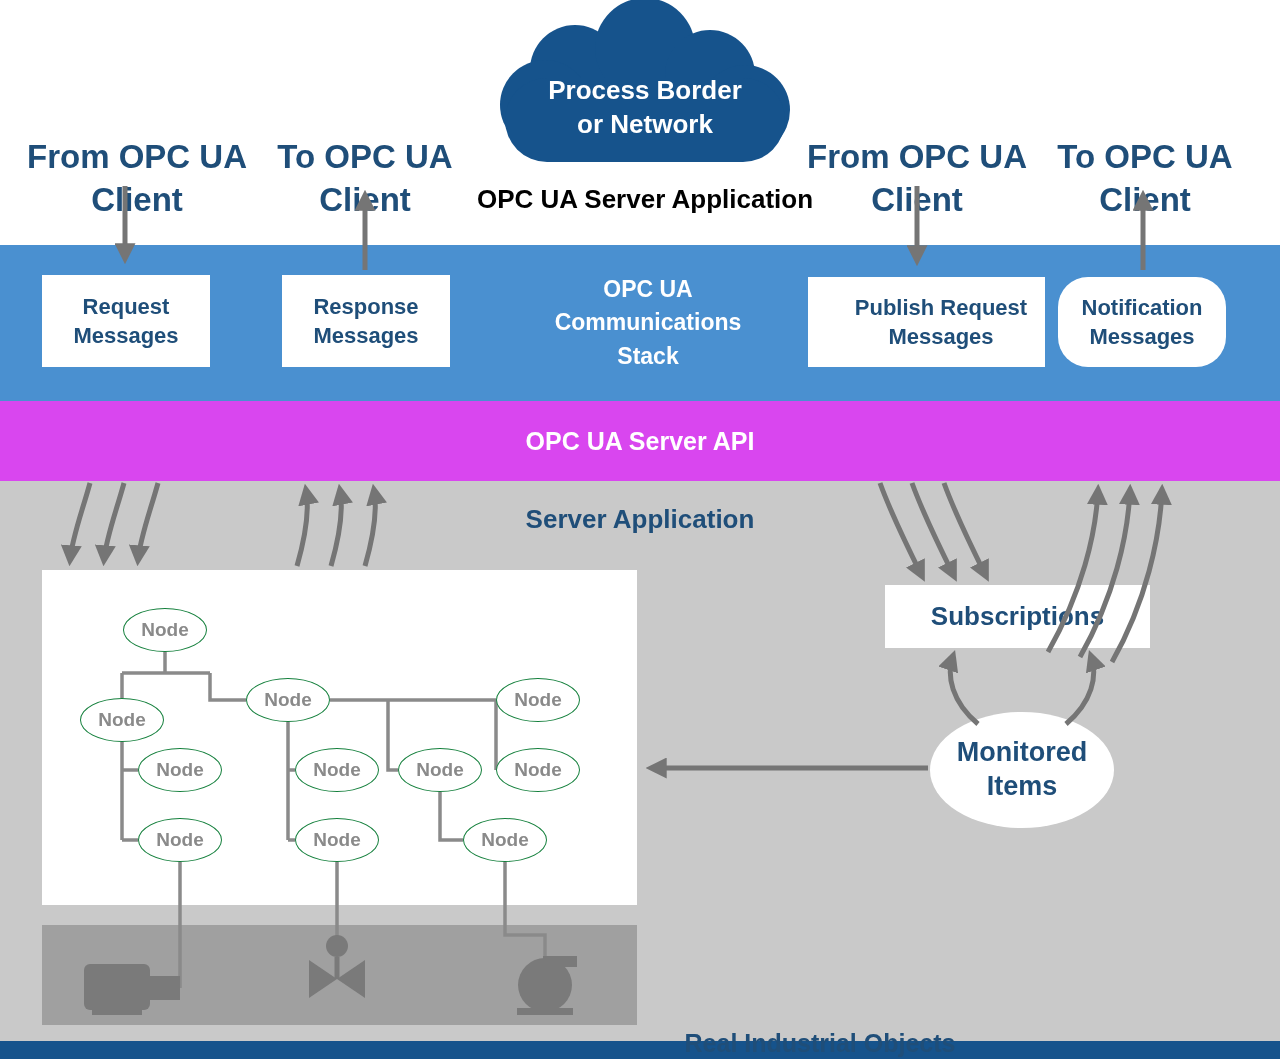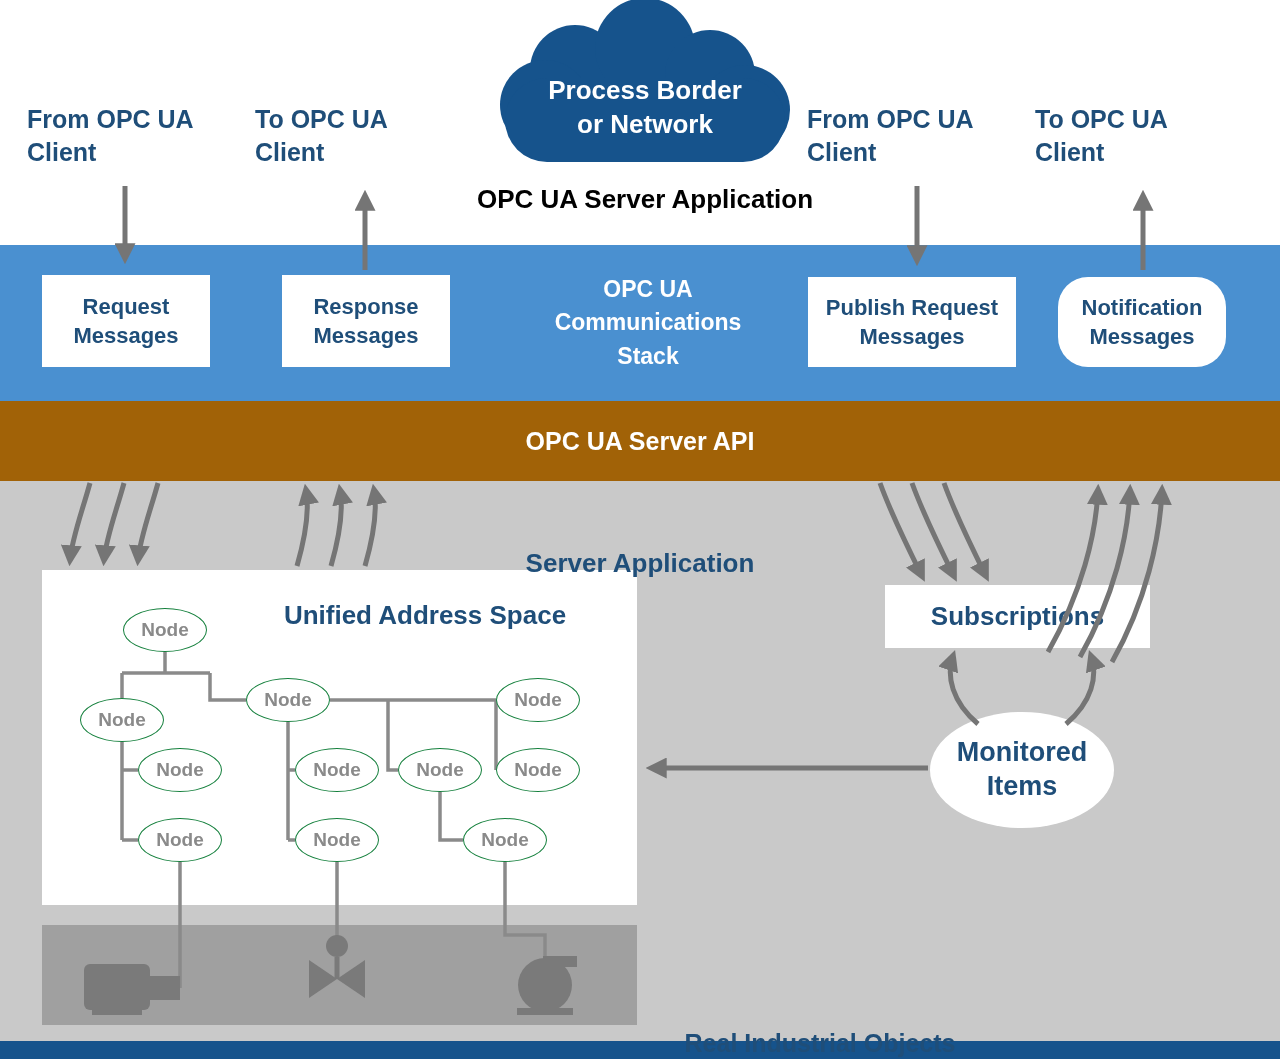--- a/index.html
+++ b/index.html
@@ -6,25 +6,25 @@
   #canvas{
     position:relative;width:1280px;height:1059px;overflow:hidden;
     font-family:"Liberation Sans",sans-serif;background:#ffffff;
   }
   .abs{position:absolute;}
   .pre{white-space:pre-line;}
   .center{display:flex;align-items:center;justify-content:center;text-align:center;}
   .navy{color:#1F4E79;font-weight:bold;}
   .white-t{color:#ffffff;font-weight:bold;}
   .band-blue{left:0;top:245px;width:1280px;height:156px;background:#4A90D0;}
-  .band-dark{left:0;top:401px;width:1280px;height:80px;background:#a16207;}
+  .band-dark{left:0;top:401px;width:1280px;height:80px;background:#d946ef;}
   .gray-bg{left:0;top:481px;width:1280px;height:578px;background:#C9C9C9;}
   .bottom-strip{left:0;top:1041px;width:1280px;height:18px;background:#16538C;z-index:3;}
   .msg-box{background:#ffffff;z-index:2;font-size:22px;line-height:1.32;}
-  .client-label{width:220px;font-size:25px;line-height:1.3;text-align:left;z-index:2;}
+  .client-label{width:220px;font-size:33px;line-height:1.3;text-align:center;z-index:2;margin-top:33px;}
   .white-panel{background:#ffffff;z-index:2;}
   .node{
     width:84px;height:44px;border:1px solid #15803d;border-radius:50%;
     background:#ffffff;color:#8A8A8A;font-weight:bold;font-size:19px;
     z-index:6;box-sizing:border-box;
   }
   .ellipse{
     border-radius:50%;background:#ffffff;z-index:2;
   }
   svg.overlay{position:absolute;left:0;top:0;z-index:5;pointer-events:none;}
@@ -64,33 +64,32 @@
 Client</div>
   <div class="abs client-label navy pre" style="left:807px;top:103px;">From OPC UA
 Client</div>
   <div class="abs client-label navy pre" style="left:1035px;top:103px;">To OPC UA
 Client</div>
 
   <div class="abs msg-box center navy pre" style="left:42px;top:275px;width:168px;height:92px;text-align:center;">Request
 Messages</div>
   <div class="abs msg-box center navy pre" style="left:282px;top:275px;width:168px;height:92px;">Response
 Messages</div>
-  <div class="abs msg-box center navy pre" style="left:808px;top:277px;width:208px;height:90px;">Publish Request
+  <div class="abs msg-box center navy pre" style="left:808px;top:277px;width:208px;height:90px;padding-left:29px;">Publish Request
 Messages</div>
   <div class="abs msg-box center navy pre" style="left:1058px;top:277px;width:168px;height:90px;border-radius:30px;">Notification
 Messages</div>
 
   <div class="abs center white-t pre t-layer" style="left:523px;top:272px;width:250px;height:102px;font-size:23px;line-height:1.45;">OPC UA
 Communications
 Stack</div>
 
-  <div class="abs center navy t-layer" style="left:440px;top:503px;width:400px;height:32px;font-size:26px;margin-top:44px;">Server Application</div>
+  <div class="abs center navy t-layer" style="left:440px;top:503px;width:400px;height:32px;font-size:26px;">Server Application</div>
 
   <div class="abs white-panel" style="left:42px;top:570px;width:595px;height:335px;"></div>
-  <div class="abs center navy t-layer" style="left:230px;top:598px;width:390px;height:34px;font-size:26px;">Unified Address Space</div>
 
   <div class="abs white-panel center navy" style="left:885px;top:585px;width:265px;height:63px;font-size:26px;font-weight:bold;">Subscriptions</div>
 
   <div class="abs ellipse center navy pre" style="left:930px;top:712px;width:184px;height:116px;font-size:27px;font-weight:bold;line-height:1.25;">Monitored
 Items</div>
 
   <div class="abs" style="left:42px;top:925px;width:595px;height:100px;background:#A0A0A0;z-index:2;"></div>
   <div class="abs navy t-layer" style="left:655px;top:990px;width:330px;font-size:25px;text-align:center;margin-top:39px;">Real Industrial Objects</div>
 
   <svg class="overlay" width="1280" height="1059" viewBox="0 0 1280 1059">

